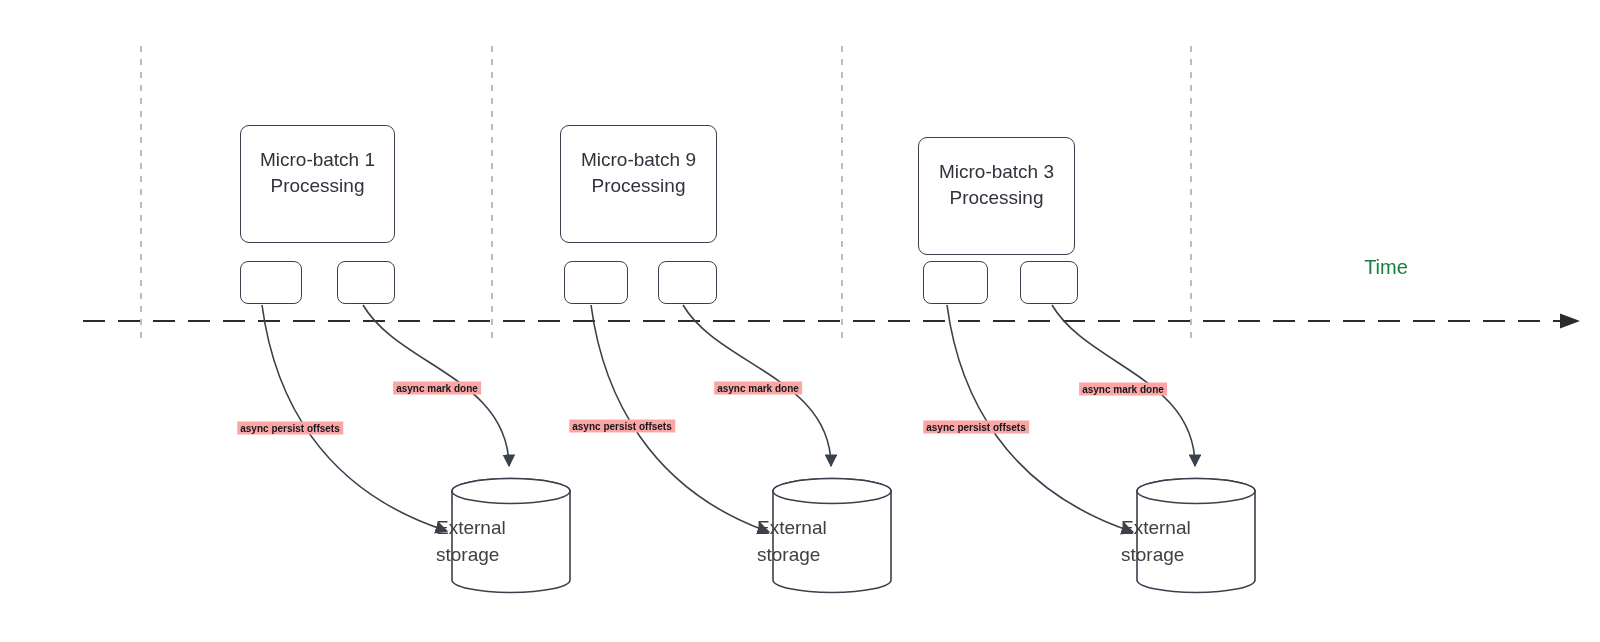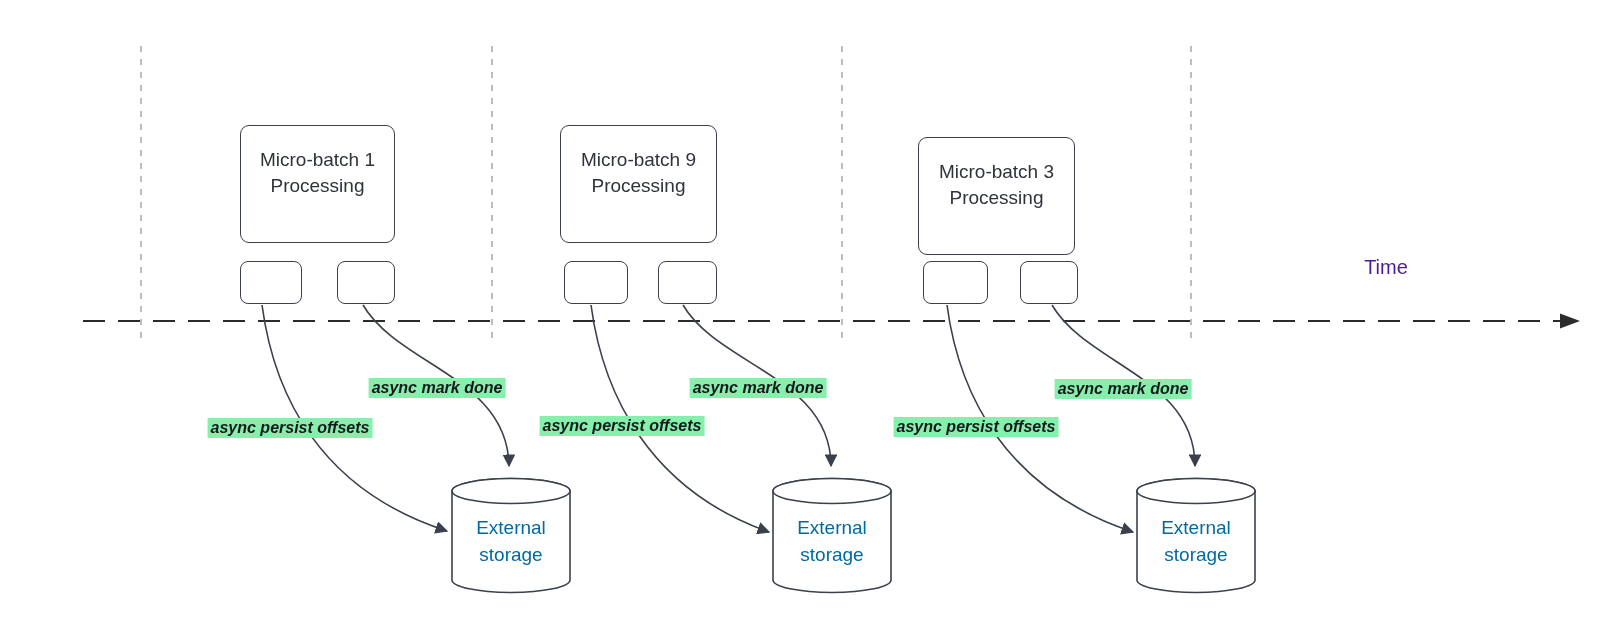--- a/index.html
+++ b/index.html
@@ -42,54 +42,52 @@
   .s1b{left:337px;top:261px;width:58px;}
   .s2a{left:564px;top:261px;width:64px;}
   .s2b{left:658px;top:261px;width:59px;}
   .s3a{left:923px;top:261px;width:65px;}
   .s3b{left:1020px;top:261px;width:58px;}
 
   
   .alabel{
     position:absolute;
     transform:translate(-50%,-50%);
-    background:#86efac;
+    background:#fca5a5;
     color:#14171c;
-    font-size:16px;font-weight:700;
+    font-size:10px;font-weight:700;
     white-space:nowrap;
     padding:1px 3px;
-    font-style:italic;
   }
   .p1{left:290px;top:428px;}
   .m1{left:437px;top:388px;}
   .p2{left:622px;top:426px;}
   .m2{left:758px;top:388px;}
   .p3{left:976px;top:427px;}
   .m3{left:1123px;top:389px;}
 
   
   .storetext{
     position:absolute;
     width:150px;
     transform:translateX(-50%);
     top:514px;
-    text-align:center;
-    color:#0369a1;
+    color:#404040;
     font-size:19px;line-height:27px;
   }
   .st1{left:511px;}
   .st2{left:832px;}
   .st3{left:1196px;}
 
   
   .timelabel{
     position:absolute;
     left:1386px;top:267px;
     transform:translate(-50%,-50%);
-    color:#4c1d95;
+    color:#15803d;
     font-size:20px;
   }
 </style>
 </head>
 <body>
 
 <div id="canvas">
 
   <svg id="shapes" width="1600" height="642" viewBox="0 0 1600 642" xmlns="http://www.w3.org/2000/svg">
     <defs>

